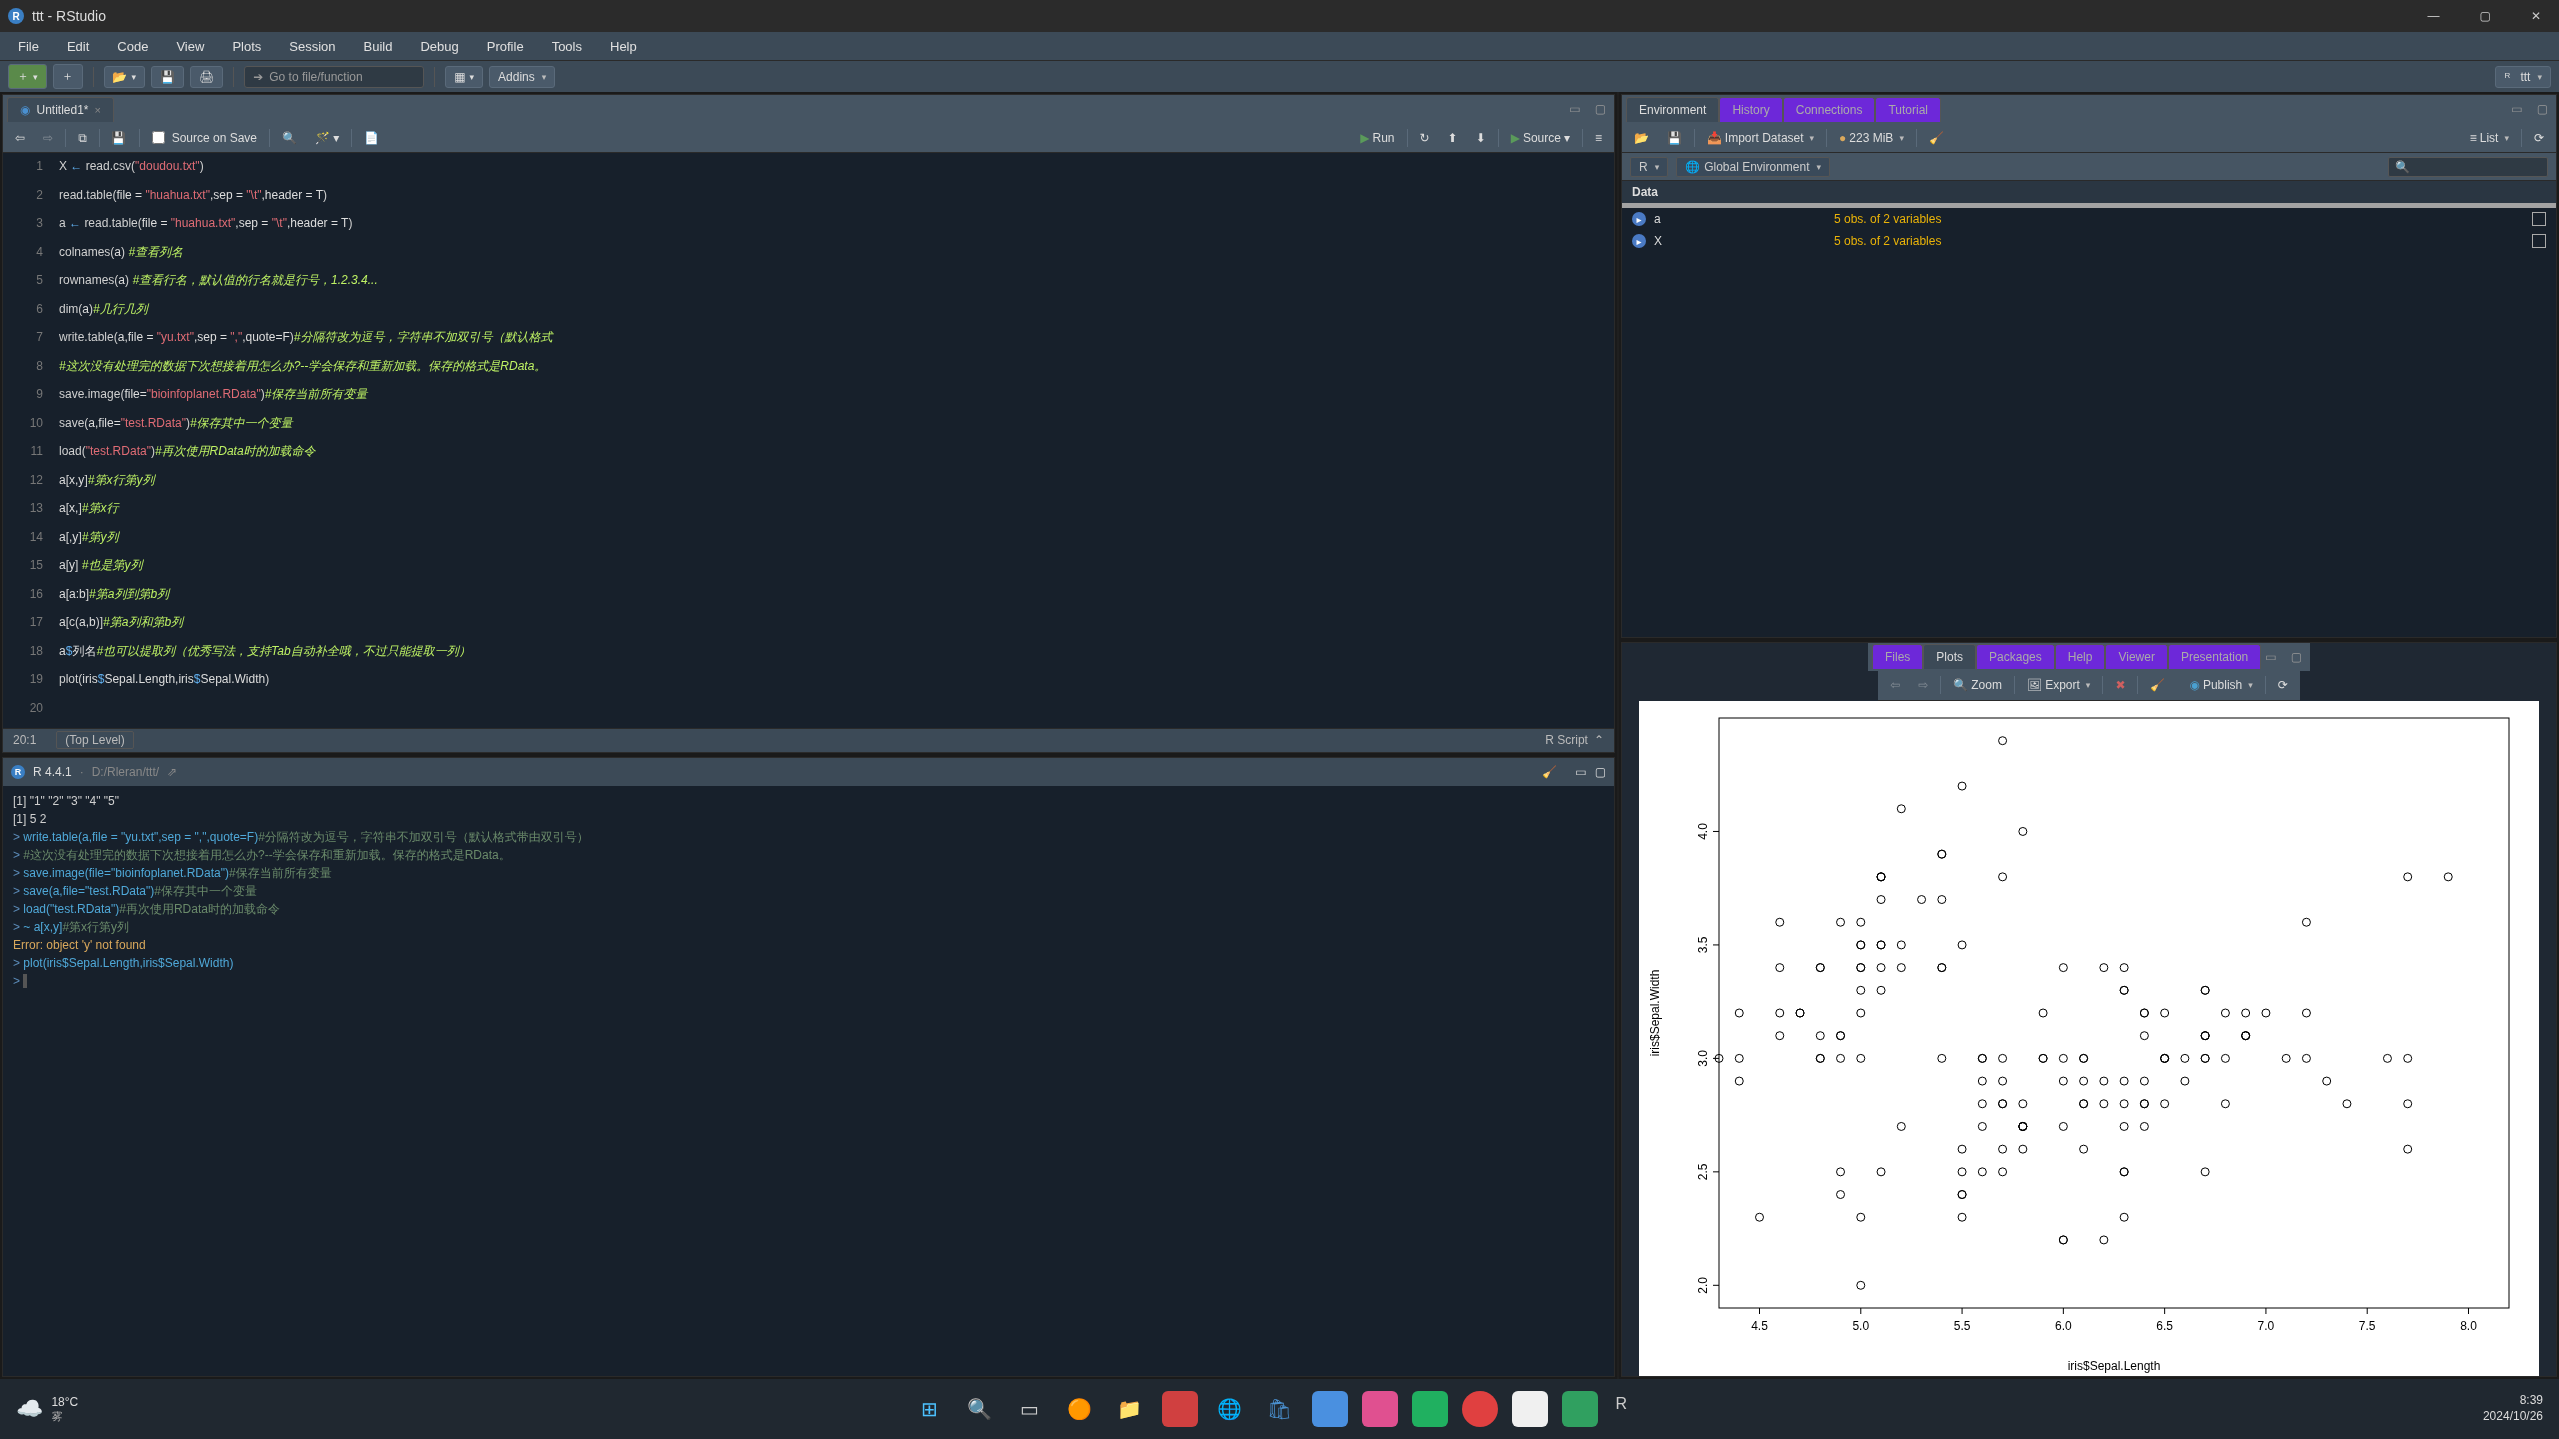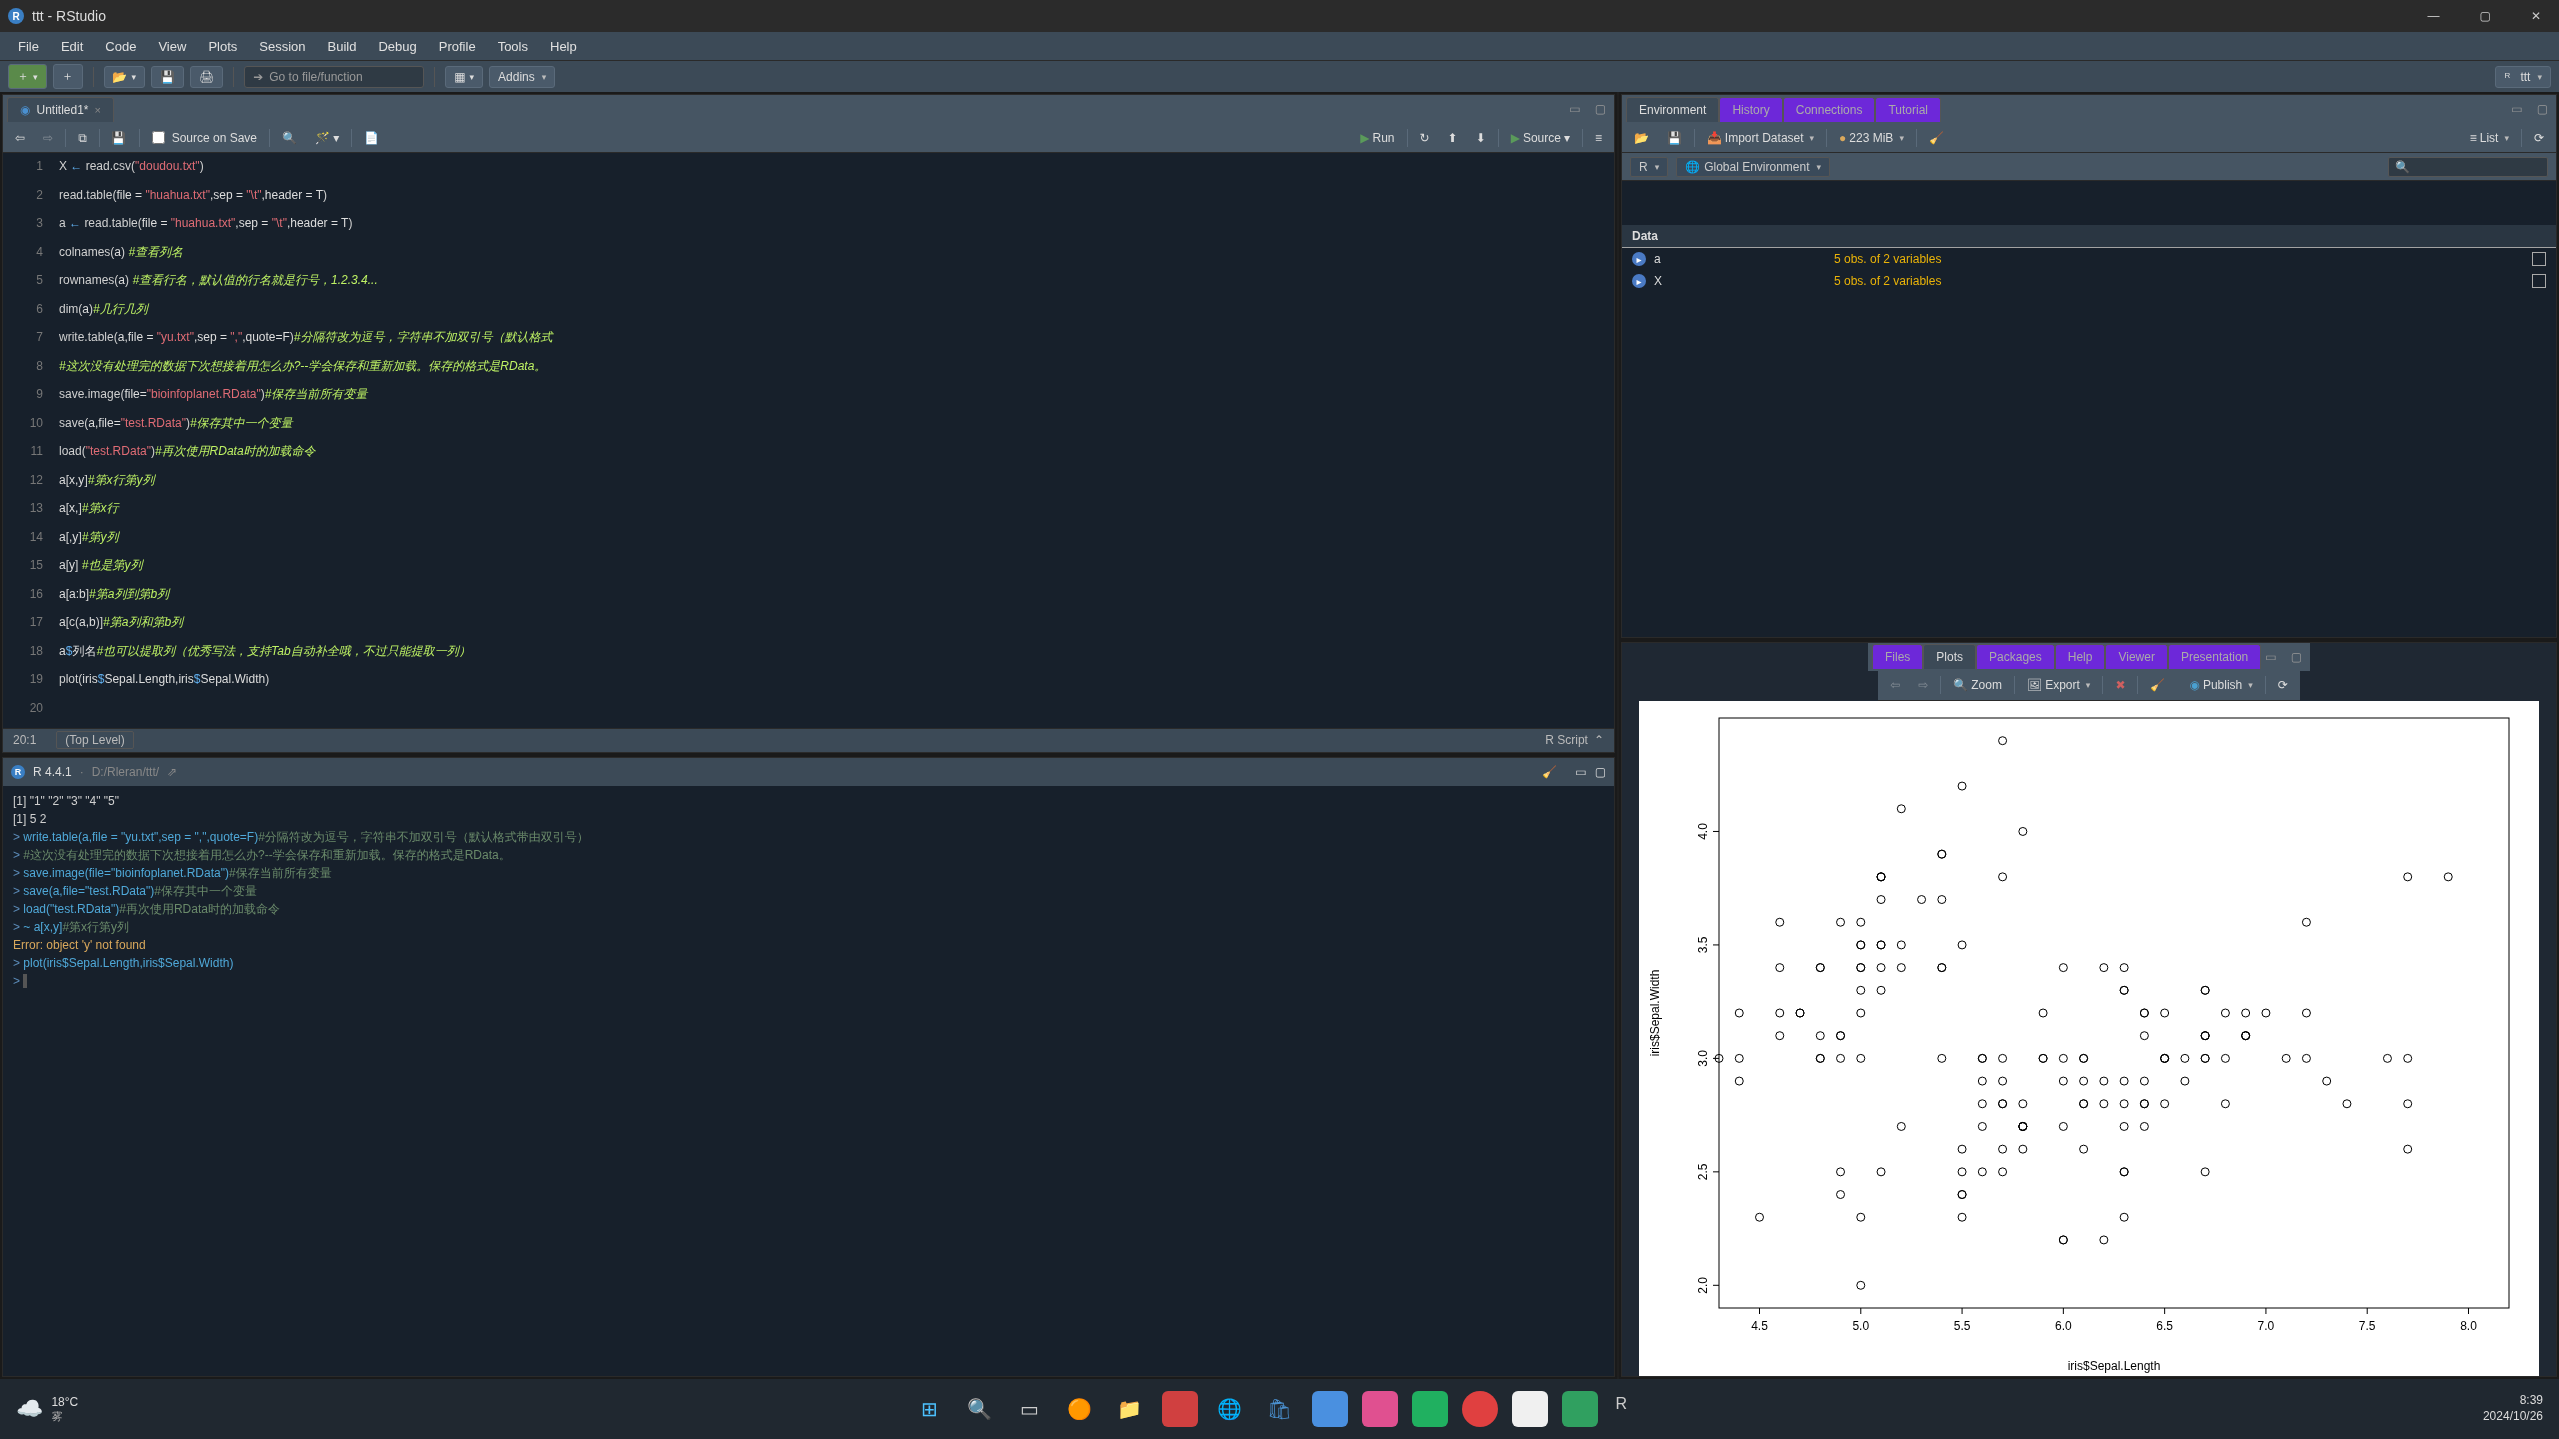--- a/index.html
+++ b/index.html
@@ -6,21 +6,21 @@
 body { background: #1a1a1a; color: #ccc; width: 2559px; height: 1439px; overflow: hidden; position: relative; }
 
 
 .titlebar { height: 32px; background: #2b2b2b; display: flex; align-items: center; padding: 0 8px; }
 .titlebar .r-logo { width: 16px; height: 16px; background: #3a7fc4; border-radius: 50%; margin-right: 8px; display: inline-flex; align-items: center; justify-content: center; color: #fff; font-weight: bold; font-size: 10px; }
 .titlebar .title { flex: 1; color: #ddd; font-size: 14px; }
 .titlebar .wincontrols { display: flex; gap: 20px; color: #ccc; }
 .titlebar .wincontrols span { cursor: pointer; padding: 4px 10px; }
 
 
-.menubar { height: 28px; background: #3C4A57; display: flex; align-items: center; padding: 0 8px; gap: 2px; }
+.menubar { height: 28px; background: #3C4A57; display: flex; align-items: center; padding: 0 8px; gap: 8px; }
 .menubar .mi { padding: 4px 10px; color: #e0e0e0; font-size: 13px; cursor: pointer; }
 
 
 .maintb { height: 32px; background: #3C4A57; border-top: 1px solid #2a2a2a; display: flex; align-items: center; padding: 0 8px; gap: 6px; }
 .maintb .btn { background: #4a5a6a; border: 1px solid #5a6a7a; padding: 3px 8px; border-radius: 3px; color: #ddd; display: flex; align-items: center; gap: 4px; cursor: pointer; }
 .maintb .sep { width: 1px; height: 20px; background: #555; margin: 0 4px; }
 .maintb .searchbox { background: #2f3a44; border: 1px solid #555; border-radius: 3px; padding: 3px 8px; color: #999; width: 180px; display: flex; align-items: center; gap: 6px; }
 .maintb .spacer { flex: 1; }
 
 
@@ -72,21 +72,21 @@
 .console .pr { color: #5c8cba; }
 .console .out { color: #d0d0d0; }
 .console .err { color: #d9a85c; }
 .console .cmd-blue { color: #4fa8d8; }
 .console .green { color: #6a8a6a; }
 
 
 .env-subbar { height: 28px; background: #465563; display: flex; align-items: center; padding: 0 8px; gap: 8px; border-bottom: 1px solid #2a2a2a; }
 .env-subbar .sel { background: #3a4a5a; border: 1px solid #555; padding: 2px 8px; border-radius: 2px; display: flex; align-items: center; gap: 4px; }
 .envbody { flex: 1; background: #17202B; padding: 0; font-family: Consolas, monospace; font-size: 18px; overflow: hidden; }
-.env-sect { background: #2a3642; padding: 4px 10px; color: #ddd; font-weight: bold; border-bottom: 1px solid #a3a3a3; margin-top: 44px; }
+.env-sect { background: #2a3642; padding: 4px 10px; color: #ddd; font-weight: bold; border-bottom: 5px solid #a3a3a3; }
 .env-row { display: flex; padding: 4px 10px; align-items: center; }
 .env-row .expand { width: 14px; height: 14px; background: #4a7ac4; border-radius: 50%; margin-right: 8px; color: #fff; font-size: 10px; display: flex; align-items: center; justify-content: center; }
 .env-row .vname { width: 180px; color: #ddd; }
 .env-row .vdesc { flex: 1; color: #eab308; }
 .env-row .grid-ic { width: 14px; height: 14px; border: 1px solid #aaa; }
 
 
 .plotarea { flex: 1; background: #fff; display: flex; align-items: center; justify-content: center; overflow: hidden; }
 
 

